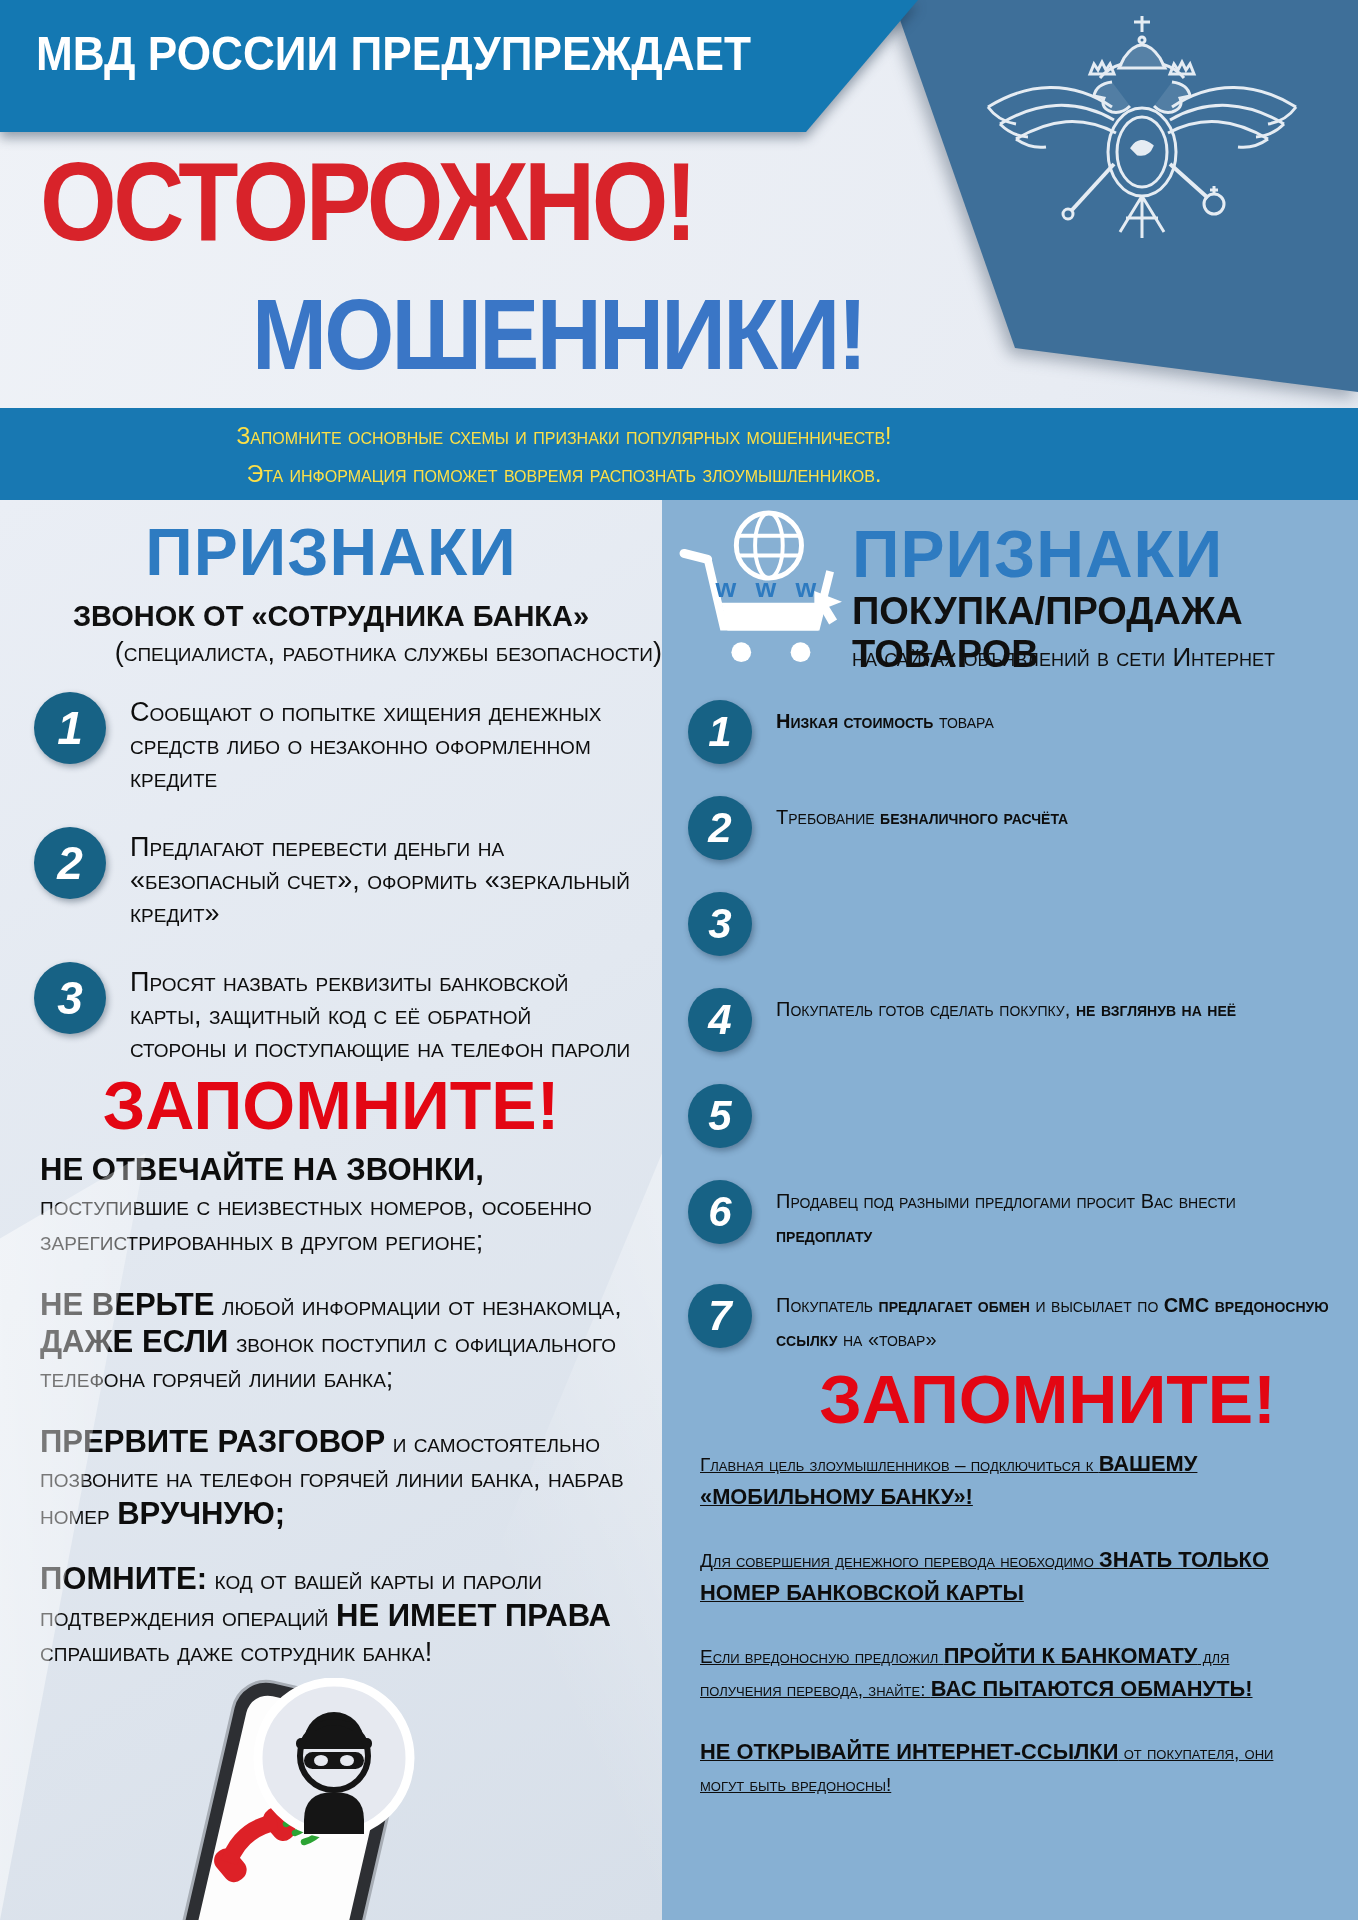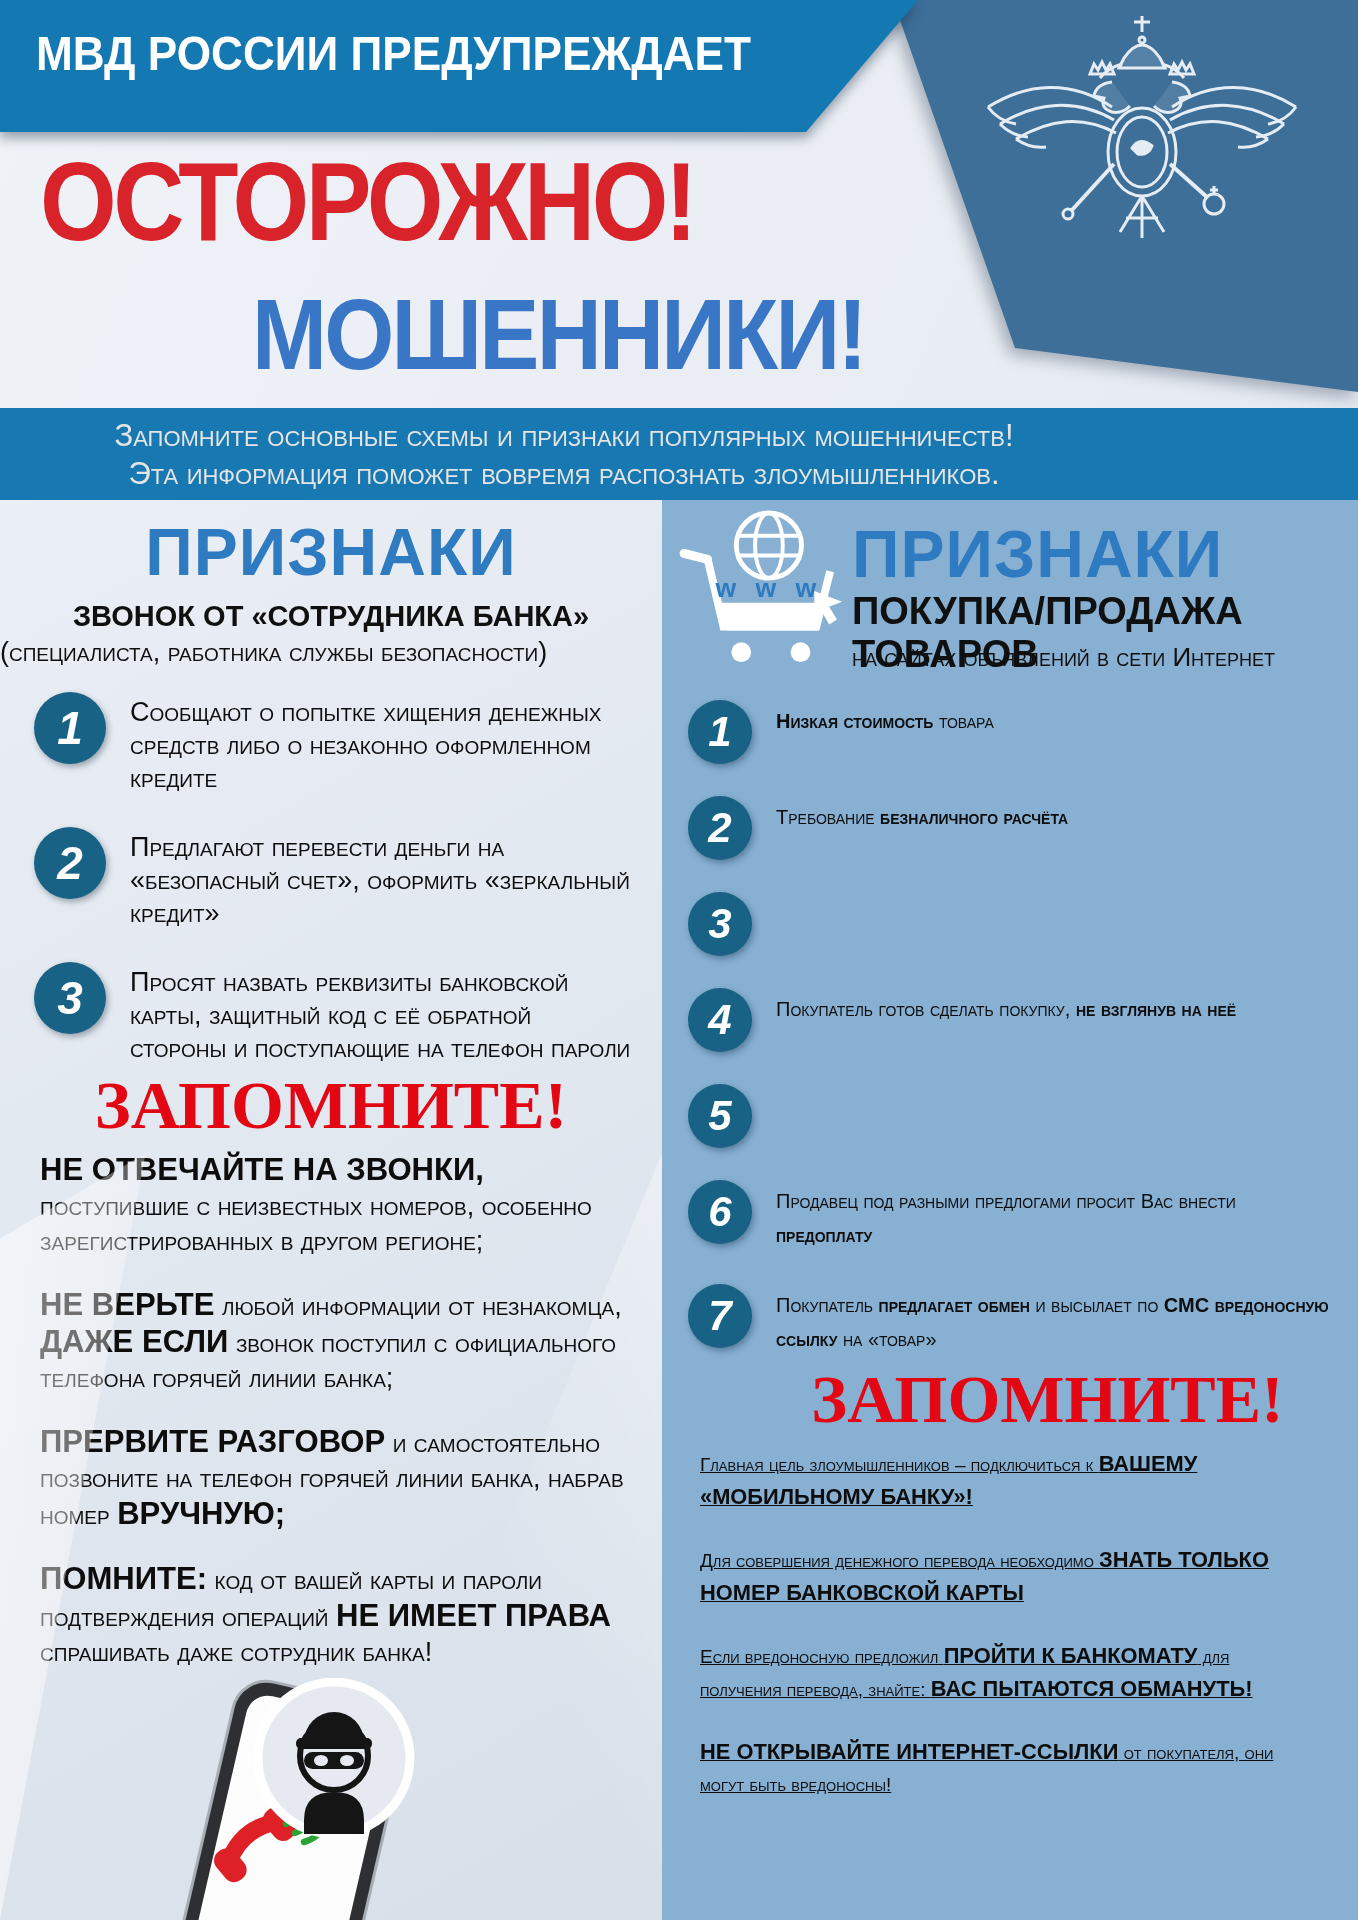--- a/index.html
+++ b/index.html
@@ -18,55 +18,55 @@
   .panel{position:absolute;top:0;left:0;width:1358px;height:392px;background:#3e6f99;
     clip-path:polygon(893px 0,1358px 0,1358px 392px,1015px 348px);}
   .emblem{position:absolute;top:12px;left:962px;width:360px;height:240px;}
   .title-red{position:absolute;top:150px;left:40px;margin:0;font-size:112px;line-height:.92;
     font-weight:bold;color:#d8232a;letter-spacing:-4px;transform:scaleX(.88);transform-origin:left top;white-space:nowrap;}
   .title-blue{position:absolute;top:288px;left:252px;margin:0;font-size:100px;line-height:.92;
     font-weight:bold;color:#3a76c6;letter-spacing:-3px;transform:scaleX(.9);transform-origin:left top;white-space:nowrap;}
   
   .band{position:absolute;top:408px;left:0;width:100%;height:92px;background:#1878b2;
     box-sizing:border-box;padding:9px 230px 0 0;text-align:center;}
-  .band p{margin:0;font-size:31px;line-height:38px;color:#e5e5e5;font-variant:small-caps;}
+  .band p{margin:0;font-size:23px;line-height:38px;color:#fde047;font-variant:small-caps;}
   
   .columns{position:absolute;top:500px;left:0;width:100%;height:1420px;}
   .col{position:absolute;top:0;height:1420px;overflow:hidden;}
   .col-left{left:0;width:662px;background:linear-gradient(150deg,#eaeef5 0%,#e2e8f0 45%,#d7dfe9 100%);}
   .col-left::before{content:"";position:absolute;inset:0;
     background:linear-gradient(245deg,rgba(255,255,255,.7),rgba(255,255,255,0) 50%);
     clip-path:polygon(100% 46%,100% 100%,52% 100%);}
   .col-left::after{content:"";position:absolute;inset:0;
     background:linear-gradient(90deg,rgba(255,255,255,.5),rgba(255,255,255,0) 60%);
     clip-path:polygon(0 52%,22% 46%,0 100%);}
   .col-right{left:662px;width:696px;background:#87b0d3;padding-left:25px;}
   .prz{position:absolute;margin:0;font-size:66px;font-weight:bold;color:#2e7bc1;letter-spacing:1px;}
   .col-left .prz{top:14px;width:100%;text-align:center;}
   .col-right .prz{top:16px;left:190px;}
   .sub-h{position:absolute;margin:0;font-size:29px;font-weight:bold;color:#101010;}
   .col-left .sub-h{top:100px;width:100%;text-align:center;}
   .col-right .sub-h{top:90px;left:190px;font-size:38px;}
   .sub-note{position:absolute;margin:0;font-size:27px;color:#101010;font-variant:small-caps;}
-  .col-left .sub-note{top:137px;width:100%;text-align:left;}
+  .col-left .sub-note{top:137px;width:100%;text-align:right;}
   .col-right .sub-note{top:142px;left:190px;font-size:26px;}
   .cart-icon{position:absolute;top:8px;left:16px;width:168px;height:158px;}
   
   .items{position:absolute;display:flex;flex-direction:column;}
   .items-left{top:196px;left:34px;width:600px;gap:36px;}
   .items-right{top:204px;left:26px;width:650px;gap:36px;}
   .item{display:flex;align-items:flex-start;gap:24px;}
   .circle{flex:0 0 auto;width:72px;height:72px;border-radius:50%;background:#176285;color:#fff;
     font-size:46px;font-weight:bold;font-style:italic;display:flex;align-items:center;justify-content:center;
     box-shadow:2px 3px 6px rgba(18,40,60,.38);margin-top:-4px;}
   .items-right .circle{width:64px;height:64px;font-size:42px;}
   .itxt{font-size:27px;line-height:33px;font-variant:small-caps;max-width:520px;}
   .items-right .itxt{max-width:560px;font-size:20px;line-height:34px;}
   
-  .remember{position:absolute;margin:0;width:100%;text-align:center;font-size:68px;font-weight:bold;color:#e30613;font-family:Liberation Serif, serif;}
+  .remember{position:absolute;margin:0;width:100%;text-align:center;font-size:68px;font-weight:bold;color:#e30613;}
   .col-left .remember{top:566px;}
   .col-right .remember{top:860px;}
   .paras{position:absolute;display:flex;flex-direction:column;}
   .paras-left{top:652px;left:40px;width:588px;gap:28px;}
   .paras-right{top:948px;left:38px;width:602px;gap:30px;}
   .para{margin:0;font-size:27px;line-height:35px;font-variant:small-caps;}
   .paras-right .para{font-size:19px;line-height:32px;text-decoration:underline;}
   .w-b{font-weight:bold;}
   .w-lb{font-weight:bold;font-size:1.15em;}
   .phone-graphic{position:absolute;top:1178px;left:118px;width:560px;height:300px;}

